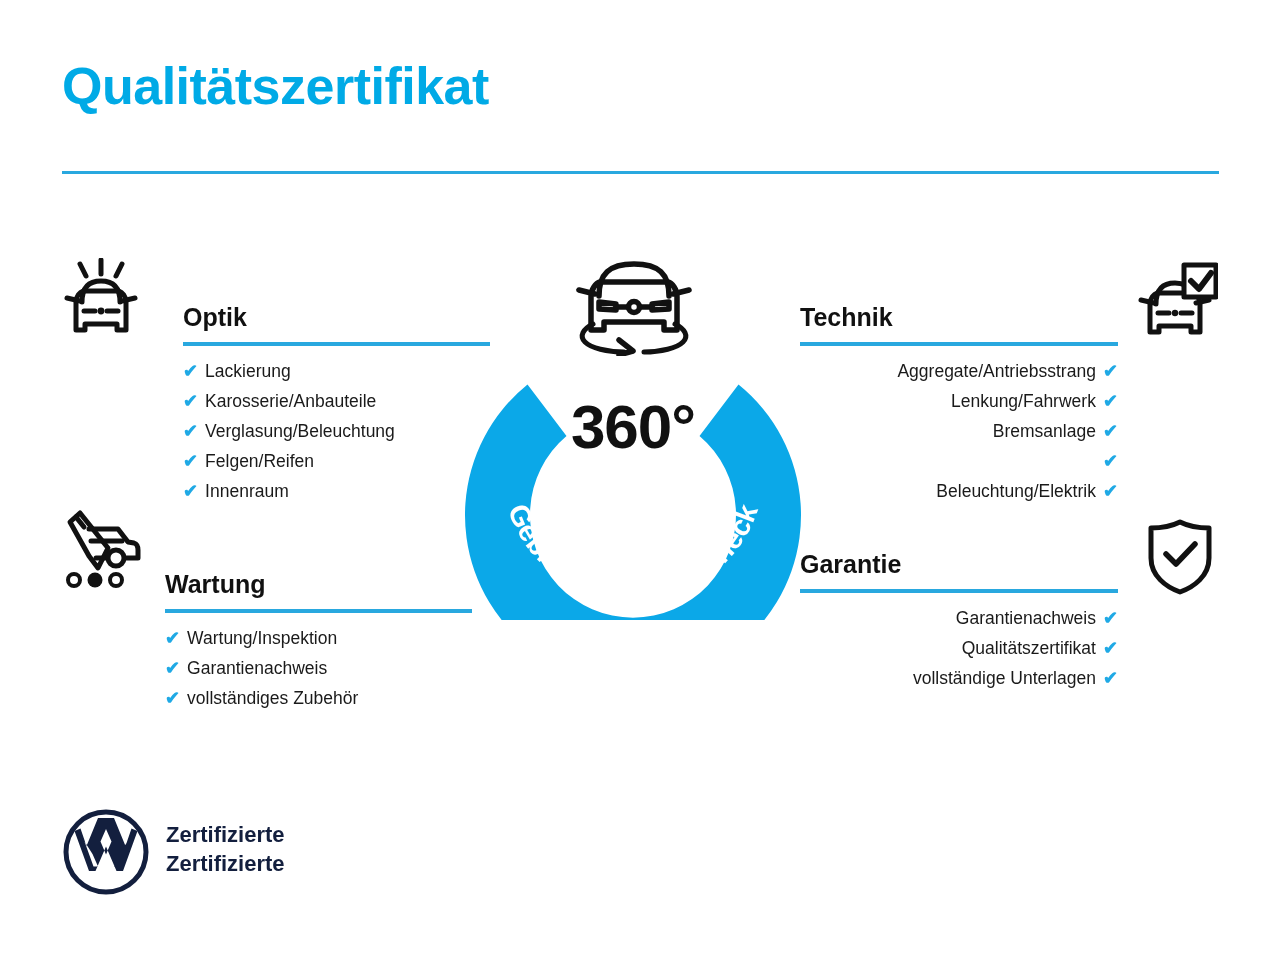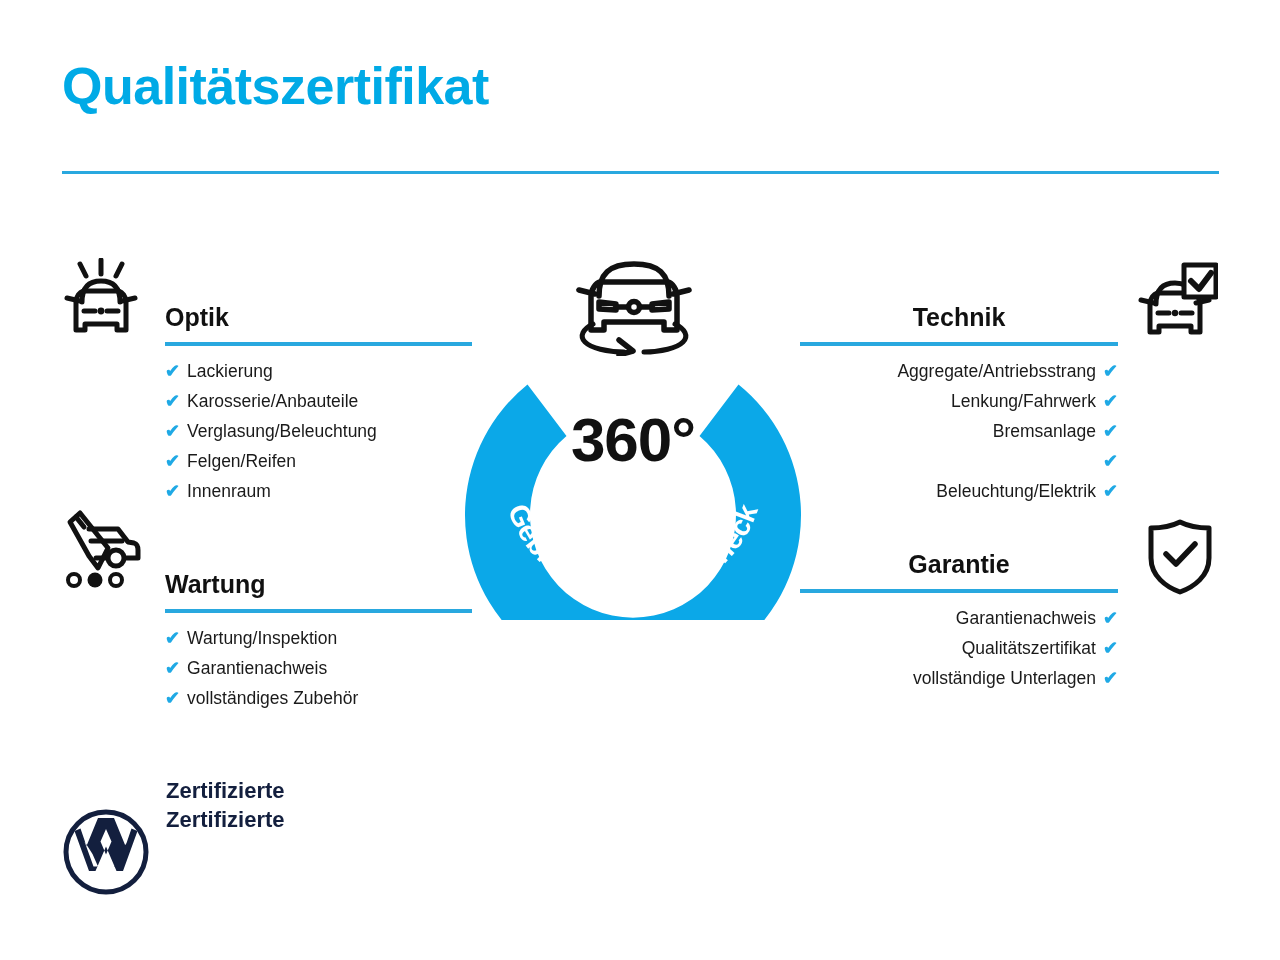--- a/index.html
+++ b/index.html
@@ -81,26 +81,26 @@
     font-weight: bold;
     line-height: 30px;
   }
 
   
   .left .section-title { text-align: left; }
   .left .section-list li { justify-content: flex-start; }
   .left .check { margin-right: 7px; }
 
   
-  .right .section-title { text-align: center; }
+  .right .section-title { text-align: left; }
   .right .section-list li { justify-content: flex-end; }
   .right .check { margin-left: 7px; }
 
   
-  #sec-optik   { left: 165px; top: 300px; width: 307px; }
+  #sec-optik   { left: 183px; top: 300px; width: 307px; }
   #sec-wartung { left: 165px; top: 547px; width: 307px; margin-top: 20px; }
   #sec-technik { left: 800px; top: 300px; width: 318px; }
   #sec-garantie{ left: 800px; top: 547px; width: 318px; }
 
   
   .side-icon {
     position: absolute;
   }
   #icon-optik    { left: 58px;  top: 258px; }
   #icon-wartung  { left: 58px;  top: 508px; }
@@ -110,40 +110,40 @@
   
   #center-badge {
     position: absolute;
     left: 448px;
     top: 250px;
     width: 370px;
     height: 370px;
   }
   #badge-360 {
     position: absolute;
-    left: 0; top: 155px;
+    left: 0; top: 142px;
     width: 370px;
     text-align: center;
     font-size: 62px;
     font-weight: bold;
     letter-spacing: -1px;
     color: #111111;
     line-height: 70px;
   }
 
   
   #vw-logo {
     position: absolute;
     left: 62px;
     top: 808px;
   }
   #vw-wordmark {
     position: absolute;
     left: 166px;
-    top: 776px;
+    top: 820px;
     font-size: 22px;
     font-weight: bold;
     line-height: 29px;
     color: #131F3E;
     white-space: nowrap;
   }
 </style>
 </head>
 <body>
 

